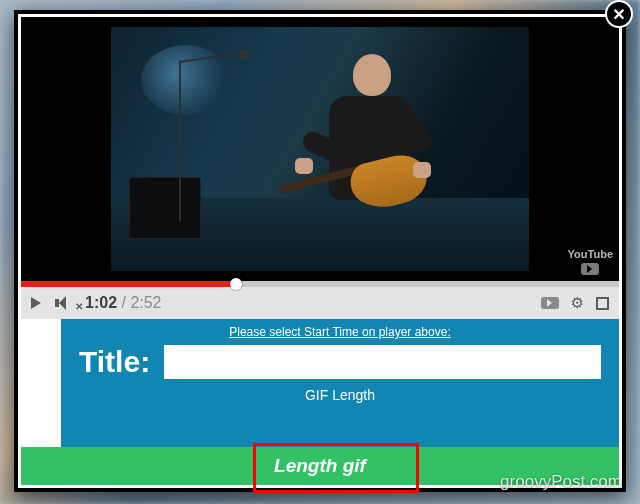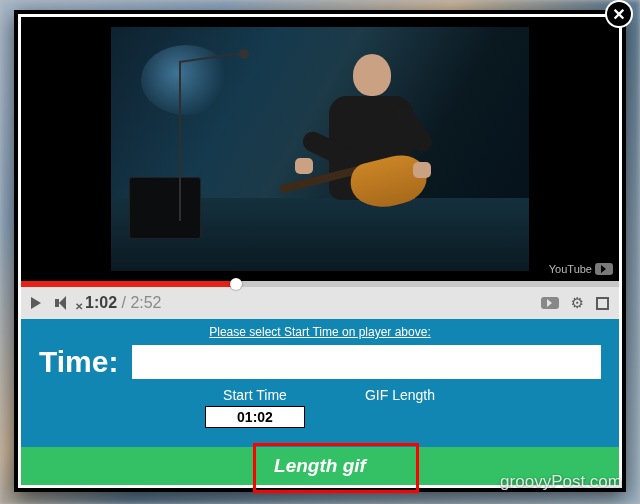--- a/index.html
+++ b/index.html
@@ -124,23 +124,24 @@
     position:absolute; left:-10px; top:118px; width:110px; height:8px;
     background:#3d2a18; transform: rotate(-14deg);
   }
   .light-glow {
     position:absolute; left:30px; top:18px; width:90px; height:70px;
     background: radial-gradient(circle at 40% 40%, rgba(120,200,255,.45), transparent 70%);
     border-radius:50%;
   }
   .yt-logo {
     position:absolute; right:6px; bottom:6px;
-    color:#ccc; font-size:11px; font-weight:400;
+    color:#ccc; font-size:11px; font-weight:700;
     display:flex; align-items:center; gap:3px;
     opacity:.9;
+    flex-direction:column;
   }
   .yt-box {
     width:18px; height:12px; background:#888; border-radius:3px; position:relative;
   }
   .yt-box::after {
     content:""; position:absolute; left:6px; top:2px;
     border-left:5px solid #000; border-top:4px solid transparent; border-bottom:4px solid transparent;
   }
   
   .player-bar {
@@ -196,21 +197,21 @@
   .fs-icon .bl{left:0;bottom:0;border-right:none;border-top:none;}
   .fs-icon .br{right:0;bottom:0;border-left:none;border-top:none;}
   
   .form-panel {
     background:#1286b2;
     flex:1;
     color:#fff;
     text-align:center;
     padding:6px 18px 10px 18px;
     box-sizing:border-box;
-    display:flex; flex-direction:column; gap:6px;
+    display:flex; flex-direction:column; gap:6px;margin-left:40px;
   }
   .instr {
     font-size:12px; text-decoration:underline; color:#fff;
   }
   .title-row { display:flex; align-items:center; gap:14px; }
   .title-label {
     font-size:30px; font-weight:bold; color:#fff; white-space:nowrap;
   }
   .title-input {
     flex:1; height:34px; background:#fff; border:none; box-sizing:border-box;
@@ -322,28 +323,24 @@
                 <span class="br"></span>
             </div>
           </div>
         </div>
       </div>
     </div>
 
     <div class="form-panel">
       <div class="instr">Please select Start Time on player above:</div>
       <div class="title-row">
-        <div class="title-label">Time:</div>
+        <div class="title-label">Title:</div>
         <input class="title-input" type="text" value="" style="">
       </div>
       <div class="fields-row">
-        <div class="field">
-          <div class="field-label">Start Time</div>
-          <input class="start-input" type="text" value="01:02" style="">
-        </div>
         <div class="field">
           <div class="field-label">GIF Length</div>
         </div>
       </div>
     </div>
 
     <div class="create-bar">
       <div class="create-btn">
         <span>Length gif</span>
       </div>

